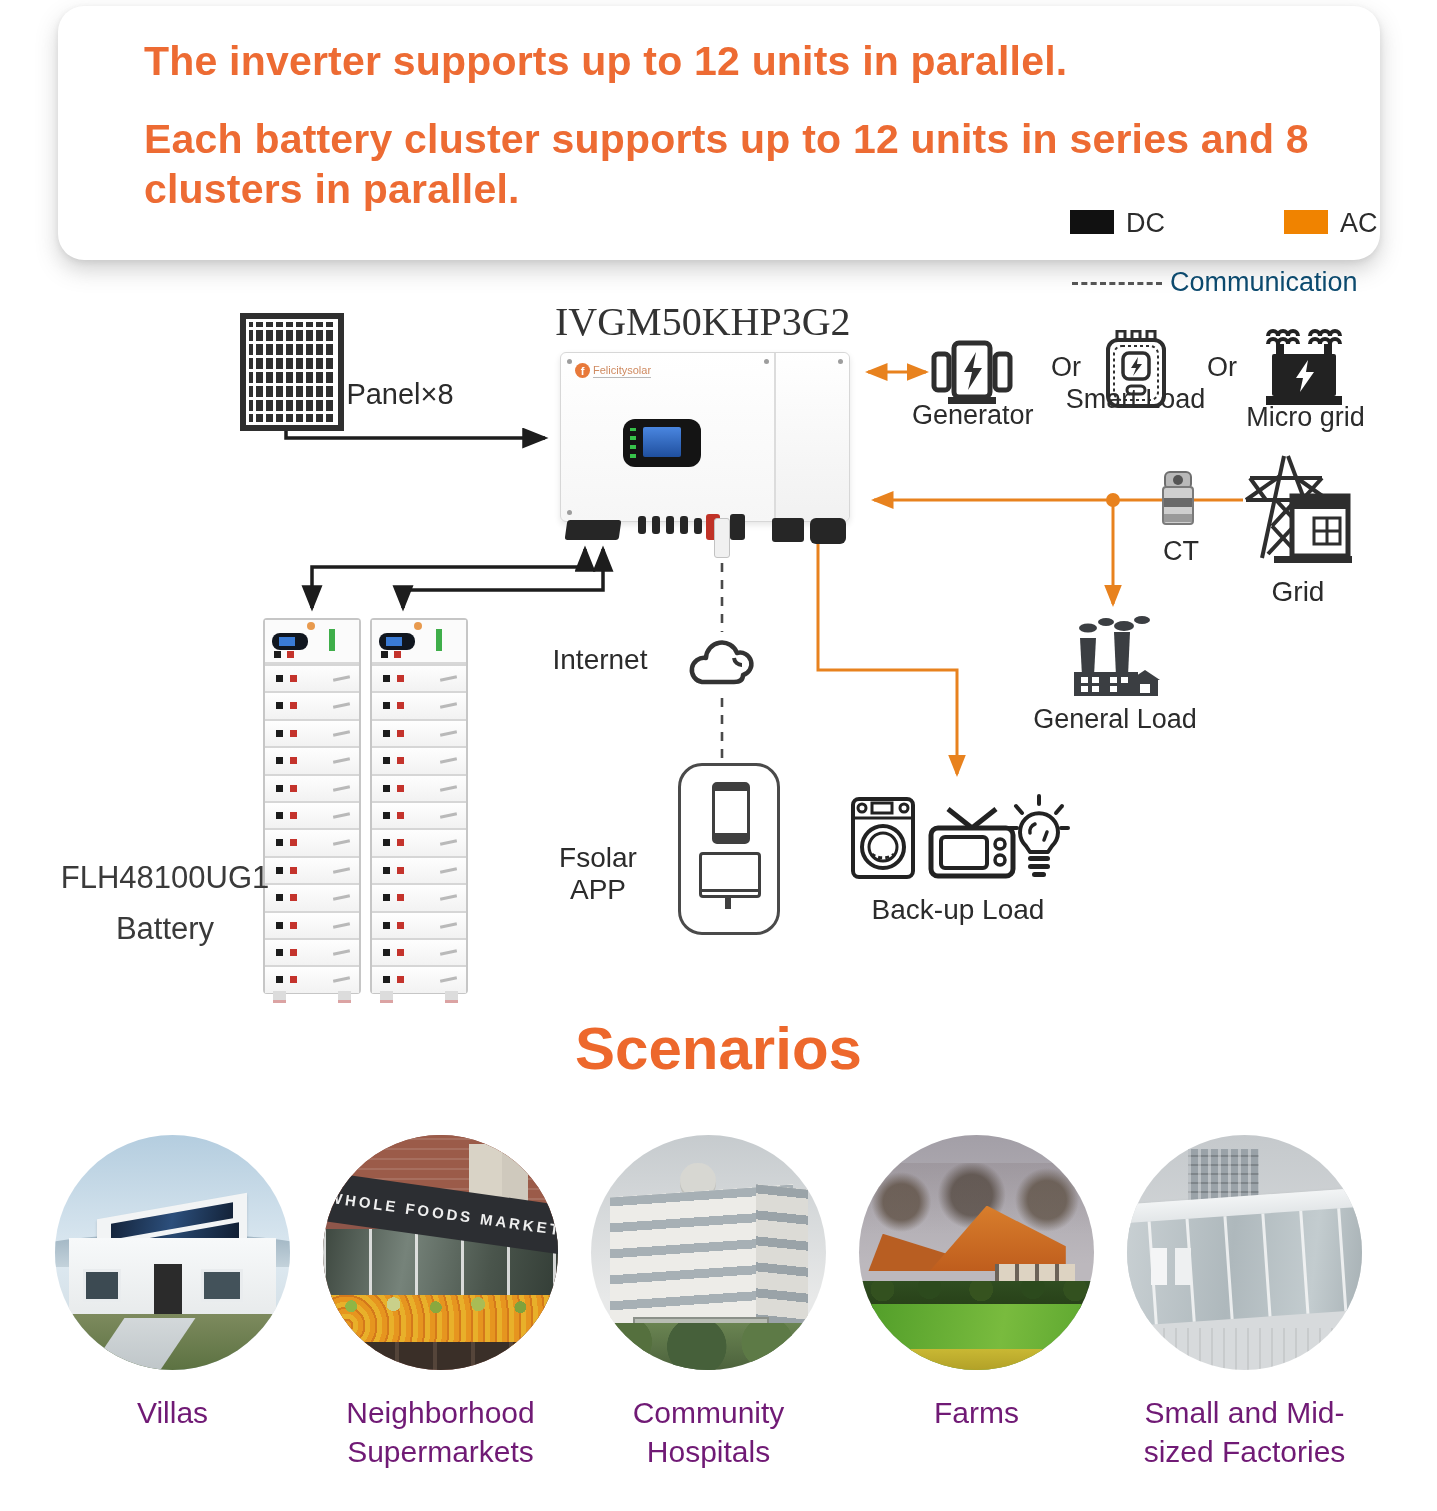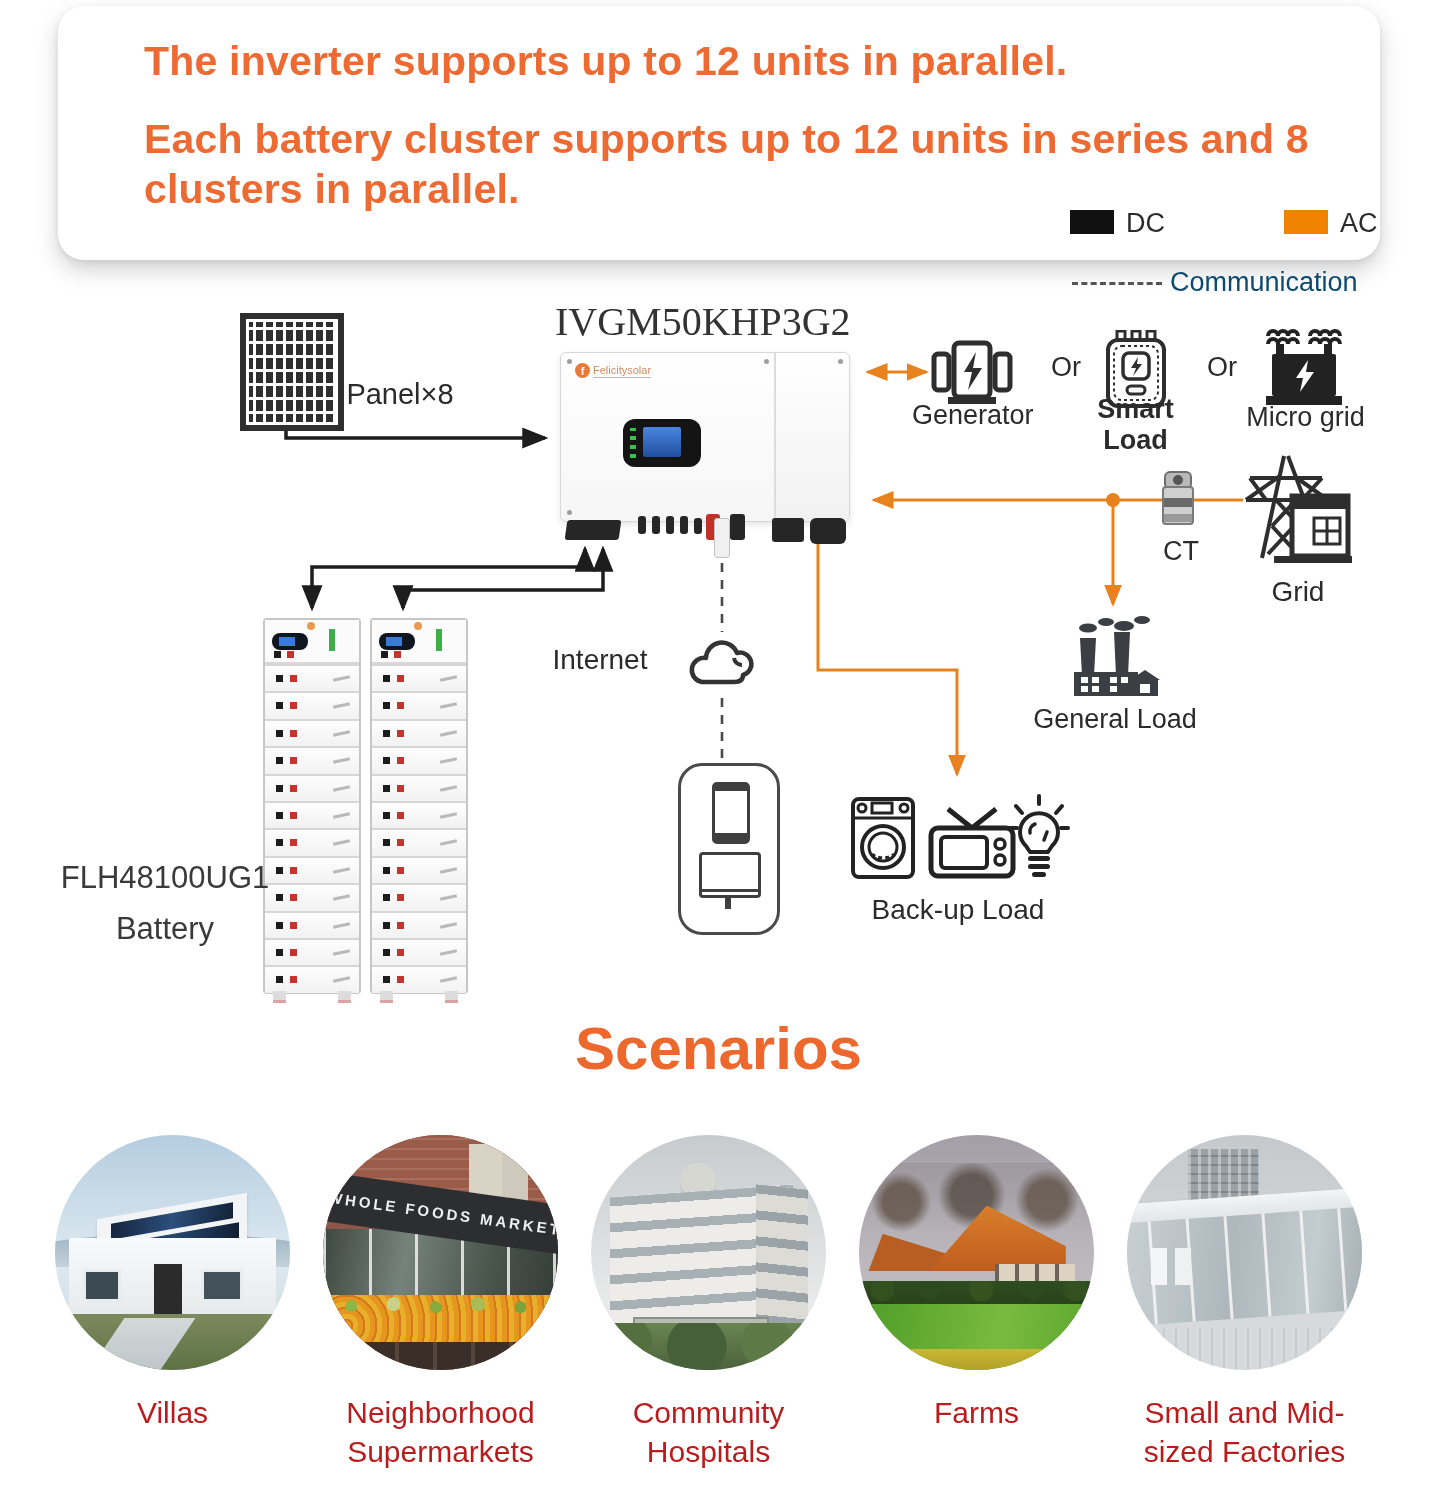--- a/index.html
+++ b/index.html
@@ -73,21 +73,21 @@
   .phone::before{content:"";position:absolute;left:-1px;top:-1px;right:-1px;height:7px;background:#3f3f3f;}
   .phone::after{content:"";position:absolute;left:-1px;bottom:-1px;right:-1px;height:9px;background:#3f3f3f;}
   .monitor{position:absolute;left:18px;top:86px;width:56px;height:40px;border:3px solid #3f3f3f;border-radius:4px;}
   .monitor::before{content:"";position:absolute;left:-1px;right:-1px;bottom:3px;height:3px;background:#3f3f3f;}
   .monitor::after{content:"";position:absolute;left:23px;bottom:-14px;width:6px;height:11px;background:#3f3f3f;box-shadow:-13px 9px 0 -3px #3f3f3f,13px 9px 0 -3px #3f3f3f;}
 
   
   .scen-title{position:absolute;left:0;top:1014px;width:100%;text-align:center;font-size:60px;font-weight:700;color:#ED682C;z-index:3;}
   .circle{position:absolute;top:1135px;width:235px;height:235px;border-radius:50%;overflow:hidden;z-index:2;background:#dfe3e6;}
   .circle>div{position:absolute;}
-  .scen-label{position:absolute;top:1393px;width:235px;text-align:center;font-size:30px;color:#b91c1c;line-height:1.3;white-space:pre-line;z-index:3;}
+  .scen-label{position:absolute;top:1393px;width:235px;text-align:center;font-size:30px;color:#701a75;line-height:1.3;white-space:pre-line;z-index:3;}
 
   
   .art-villa{background:linear-gradient(#b4cddf 0%,#dde9f1 52%,#cdd8de 100%);}
   .art-villa .v-mtn{left:-10%;top:42%;width:120%;height:14%;background:linear-gradient(#9fb4c2,#c3d2db);border-radius:50% 50% 0 0;}
   .art-villa .v-house{left:6%;top:44%;width:88%;height:32%;background:linear-gradient(#f7f9fa,#e8ebec);}
   .art-villa .v-roof{left:18%;top:30%;width:64%;height:22%;background:#f2f4f5;transform:skewY(-10deg);box-shadow:0 2px 3px rgba(0,0,0,.15);}
   .art-villa .v-panel{left:24%;top:33%;width:52%;height:7%;background:linear-gradient(100deg,#15253c,#2c4f7c,#132238);transform:skewY(-10deg);}
   .art-villa .v-panel2{left:22%;top:42%;width:56%;height:7%;background:linear-gradient(100deg,#10203a,#28486f,#101e33);transform:skewY(-10deg);}
   .art-villa .v-door{left:42%;top:55%;width:12%;height:21%;background:#2b2b2b;}
   .art-villa .v-win1{left:12%;top:57%;width:16%;height:14%;background:#3c4a52;box-shadow:inset 0 0 0 3px #e9ecee;}
@@ -261,21 +261,21 @@
   <svg class="abs" style="left:1100px;top:330px;z-index:2;" width="72" height="80" viewBox="0 0 72 80">
     <rect x="17" y="1" width="8" height="9" fill="none" stroke="#2e2e2e" stroke-width="3"></rect>
     <rect x="32" y="1" width="8" height="9" fill="none" stroke="#2e2e2e" stroke-width="3"></rect>
     <rect x="47" y="1" width="8" height="9" fill="none" stroke="#2e2e2e" stroke-width="3"></rect>
     <rect x="8" y="10" width="56" height="66" rx="10" fill="#fff" stroke="#2e2e2e" stroke-width="4"></rect>
     <rect x="14" y="16" width="44" height="54" rx="8" fill="none" stroke="#2e2e2e" stroke-width="2" stroke-dasharray="3 3"></rect>
     <rect x="23" y="23" width="26" height="26" rx="6" fill="none" stroke="#2e2e2e" stroke-width="3.5"></rect>
     <path d="M38 27 L31 38 h5 L33 46 L42 34 h-5 z" fill="#2e2e2e"></path>
     <rect x="27" y="56" width="18" height="8" rx="4" fill="none" stroke="#2e2e2e" stroke-width="3"></rect>
   </svg>
-  <div class="nlabel" style="left:1063px;top:394px;width:145px;font-weight:bold;">Smart Load</div>
+  <div class="nlabel" style="left:1063px;top:384px;width:145px;">Smart Load</div>
 
   <div class="nlabel" style="left:1192px;top:352px;width:60px;">Or</div>
 
   <svg class="abs" style="left:1258px;top:328px;z-index:2;" width="92" height="82" viewBox="0 0 92 82">
     <path d="M10,16 a5,5 0 0 1 10,0 a5,5 0 0 1 10,0 a5,5 0 0 1 10,0" fill="none" stroke="#222" stroke-width="4"></path>
     <path d="M52,16 a5,5 0 0 1 10,0 a5,5 0 0 1 10,0 a5,5 0 0 1 10,0" fill="none" stroke="#222" stroke-width="4"></path>
     <path d="M10,8 a5,5 0 0 1 10,0 a5,5 0 0 1 10,0 a5,5 0 0 1 10,0" fill="none" stroke="#222" stroke-width="4"></path>
     <path d="M52,8 a5,5 0 0 1 10,0 a5,5 0 0 1 10,0 a5,5 0 0 1 10,0" fill="none" stroke="#222" stroke-width="4"></path>
     <rect x="18" y="16" width="8" height="10" fill="#222"></rect>
     <rect x="66" y="16" width="8" height="10" fill="#222"></rect>
@@ -335,20 +335,21 @@
     </g>
   </svg>
   <div class="nlabel" style="left:1030px;top:704px;width:170px;">General Load</div>
 
   <div class="nlabel" style="left:540px;top:644px;width:120px;font-size:28px;">Internet</div>
   <svg class="abs" style="left:682px;top:632px;z-index:2;" width="80" height="62" viewBox="0 0 80 62">
     <path d="M20 50 A 12 12 0 1 1 24 26 A 16 16 0 0 1 55 21 A 11 11 0 0 1 61 43 Q 61 50 52 50 Z" fill="#fff" stroke="#333" stroke-width="4.5" stroke-linejoin="round"></path>
     <path d="M52 26 a 8 8 0 0 0 8 7" fill="none" stroke="#333" stroke-width="4"></path>
   </svg>
 
+  <div class="nlabel" style="left:528px;top:842px;width:140px;font-size:28px;">Fsolar APP</div>
   <div class="app-box">
     <div class="phone"></div>
     <div class="monitor"></div>
   </div>
 
   <svg class="abs" style="left:850px;top:796px;z-index:2;" width="66" height="84" viewBox="0 0 66 84">
     <rect x="3" y="3" width="60" height="78" rx="6" fill="#fff" stroke="#222" stroke-width="4"></rect>
     <path d="M3,22 H63" stroke="#222" stroke-width="3"></path>
     <circle cx="12" cy="12" r="4" fill="none" stroke="#222" stroke-width="3"></circle>
     <rect x="22" y="7" width="20" height="10" fill="none" stroke="#222" stroke-width="3"></rect>

